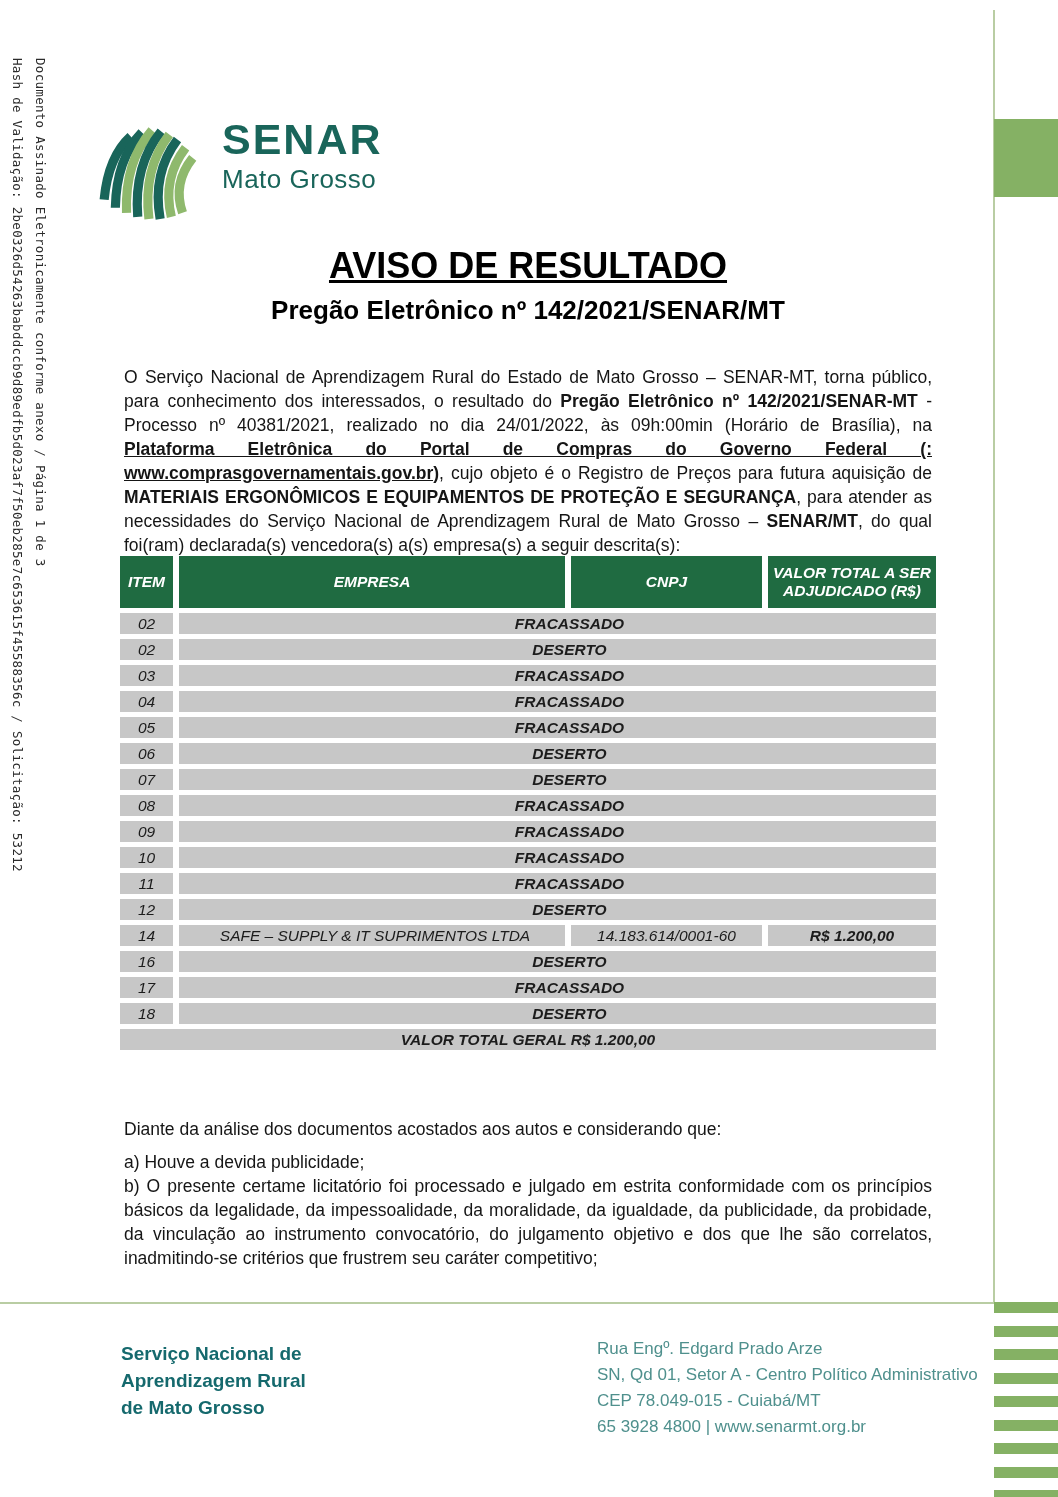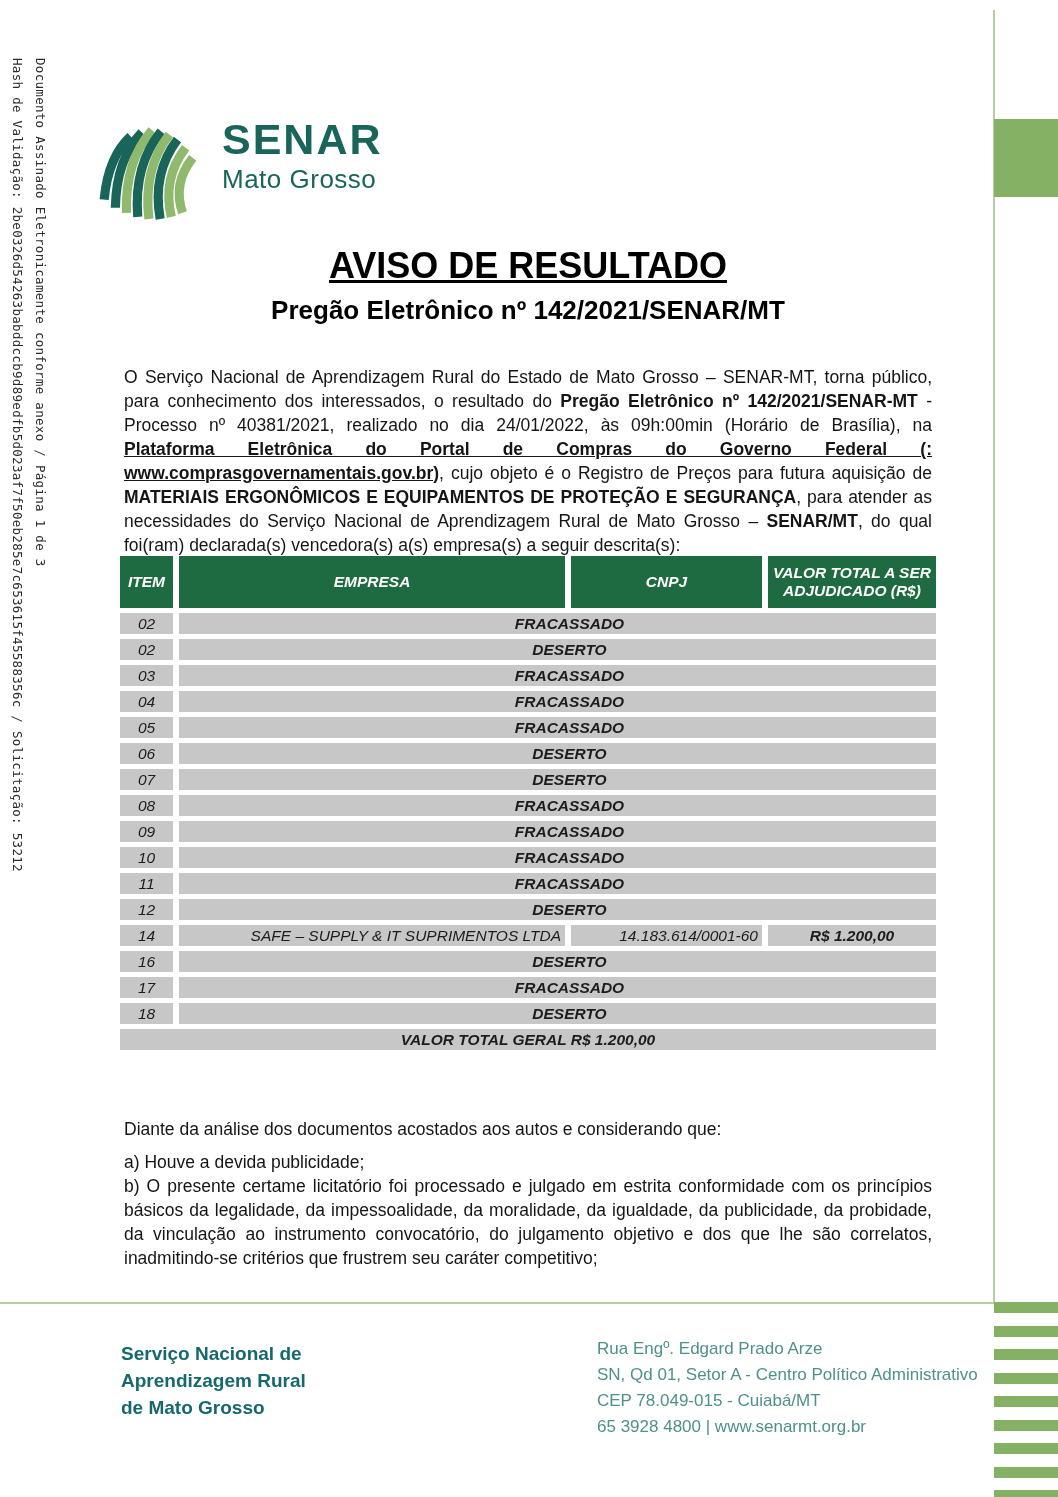--- a/index.html
+++ b/index.html
@@ -43,22 +43,22 @@
   
   .tbl-wrap{position:absolute;left:114px;top:551px;}
   table{border-collapse:separate;border-spacing:6px 5px;table-layout:fixed;}
   col.w-item{width:53px;} col.w-emp{width:386px;} col.w-cnpj{width:191px;} col.w-val{width:168px;}
   th{background:var(--header-green);color:#fff;font-style:italic;font-weight:bold;
      font-size:15.5px;line-height:18px;height:52px;text-align:center;vertical-align:middle;padding:0 4px;}
   td{background:var(--row-gray);font-style:italic;font-size:15.5px;line-height:19px;
      height:21px;text-align:center;vertical-align:middle;color:#1c1c1c;padding:0 4px;}
   td.c-item{font-weight:normal;}
   td.c-status{font-weight:bold;padding-left:28px;}
-  td.c-empresa{text-align:right;padding-left:10px;font-weight:normal;}
-  td.c-cnpj{font-weight:normal;text-align:right;}
+  td.c-empresa{text-align:center;padding-left:10px;font-weight:normal;}
+  td.c-cnpj{font-weight:normal;}
   td.c-valor{font-weight:bold;}
   td.c-total{font-weight:bold;}
 
   
   .cons{position:absolute;left:124px;top:1117px;width:808px;
         text-align:justify;font-size:17.5px;line-height:24px;}
   .cons p{margin:0;}
   .cons .cons-intro{margin-bottom:9px;}
 
   

